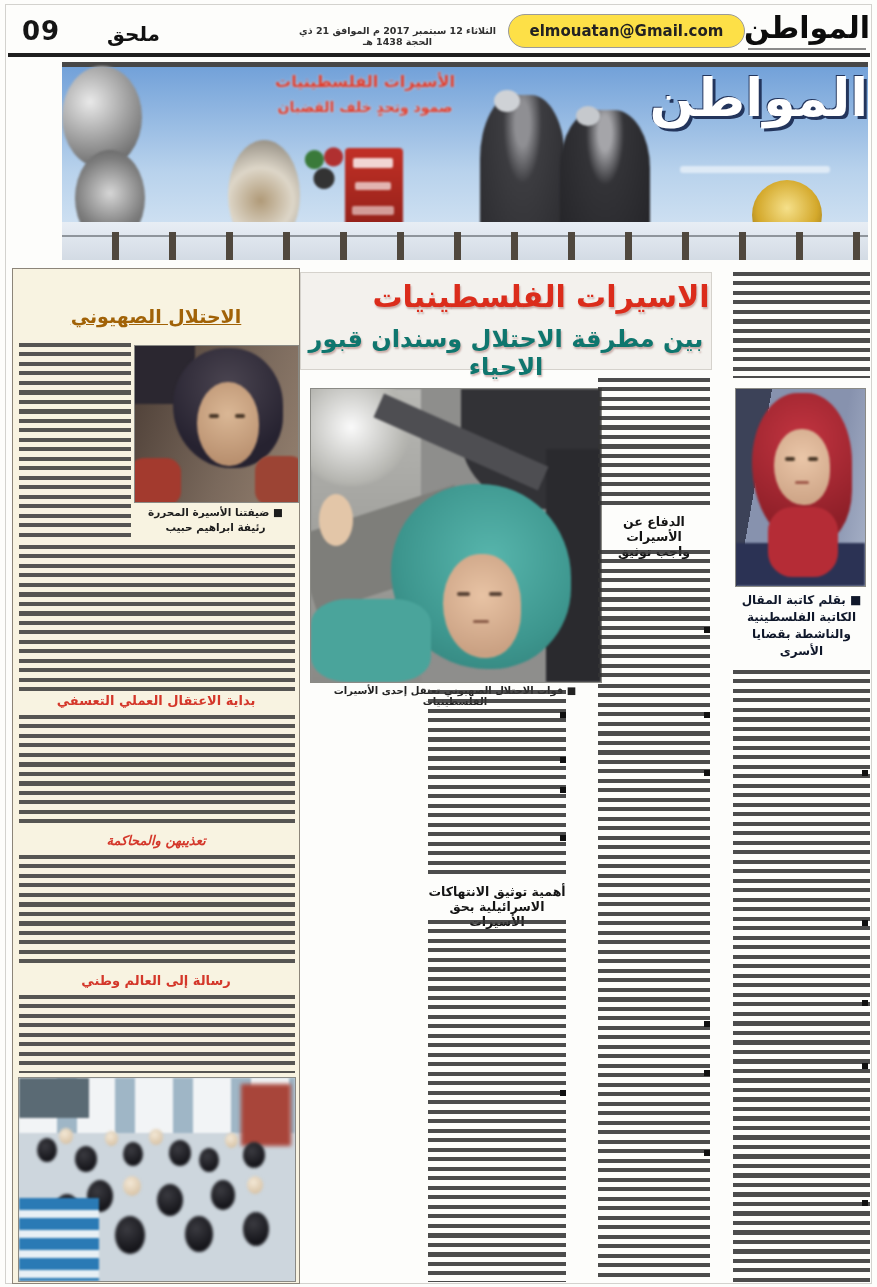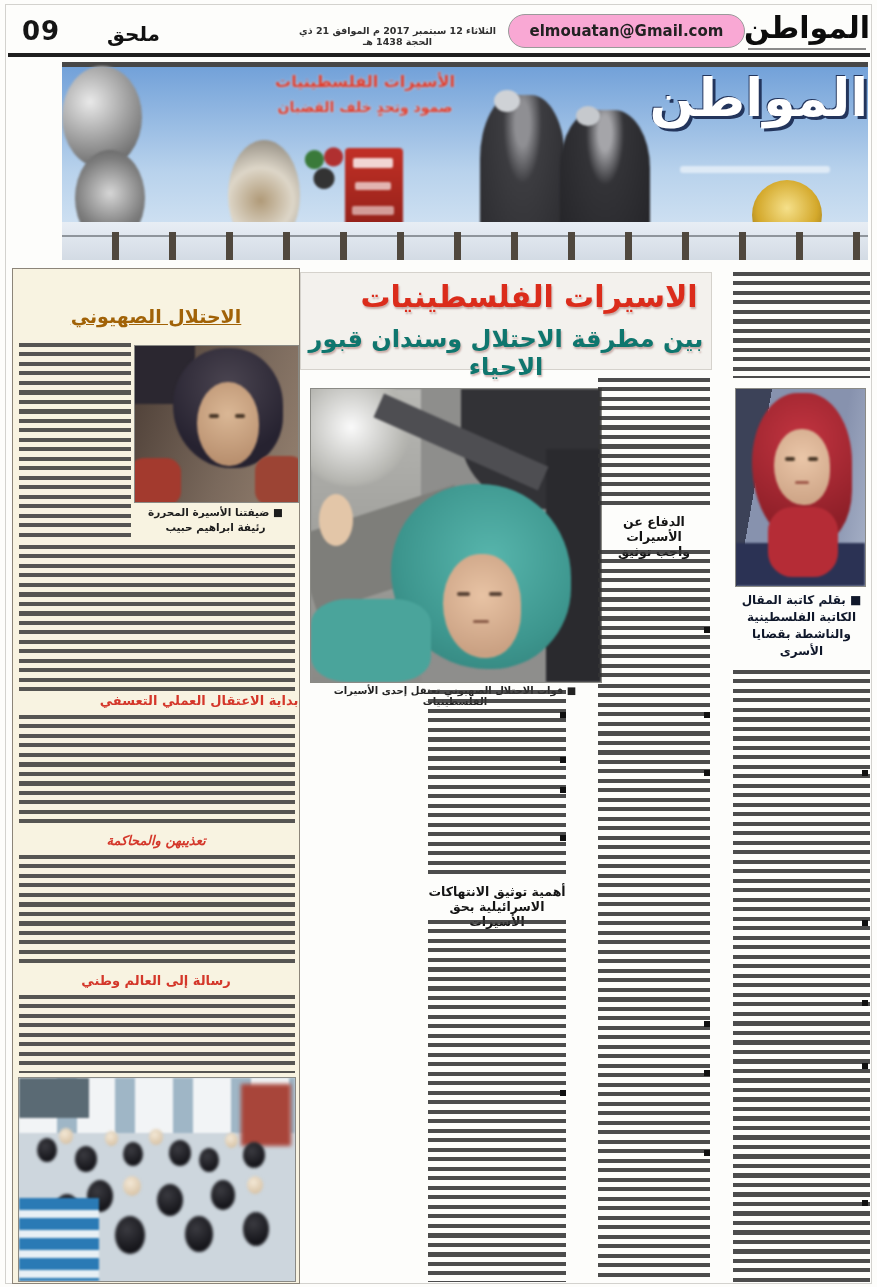--- a/index.html
+++ b/index.html
@@ -29,21 +29,21 @@
 <body>
 
 <div id="page">
 
   <div class="abs frame" style="left:5px;top:4px;width:865px;height:1278px;"></div>
 
   <div class="abs b" style="left:22px;top:16px;width:50px;font-size:26px;color:#151515;letter-spacing:1px;">09</div>
   <div class="abs b rtl bl3" style="left:84px;top:22px;width:76px;font-size:20px;color:#111;">ملحق</div>
   <div class="abs rtl ctr bl6" style="left:290px;top:25px;width:215px;font-size:9.5px;color:#303030;font-weight:bold;">الثلاثاء 12 سبتمبر 2017 م الموافق 21 ذي الحجة 1438 هـ</div>
   <div class="abs ctr b bl5" style="left:508px;top:14px;width:235px;height:32px;line-height:32px;
-       background:#f9a8d4;border:1px solid #9a9a9a;border-radius:18px;font-size:15px;color:#222;">elmouatan@Gmail.com</div>
+       background:#fde047;border:1px solid #9a9a9a;border-radius:18px;font-size:15px;color:#222;">elmouatan@Gmail.com</div>
   <div class="abs b rtl ctr bl3" style="left:744px;top:10px;width:126px;font-size:30px;color:#0c0c0c;">المواطن</div>
   <div class="abs" style="left:748px;top:48px;width:118px;height:2px;background:#8a8a8a;"></div>
   <div class="abs" style="left:8px;top:53px;width:862px;height:4px;background:#1f1f1f;"></div>
 
   <div class="abs" style="left:62px;top:62px;width:806px;height:198px;overflow:hidden;
        background:linear-gradient(to bottom,#6f9fd8,#b8d2ec 55%,#dce9f5);">
     <div class="abs" style="left:0;top:0;width:806px;height:5px;background:#474747;"></div>
 
     <div class="abs bl10" style="left:0px;top:4px;width:80px;height:102px;border-radius:50%;
          background:radial-gradient(circle at 35% 35%, #e9e9e9, #9a9a9a 50%, #4c4c4c);"></div>
@@ -87,21 +87,21 @@
 
     <div class="abs" style="left:0;top:160px;width:806px;height:38px;
          background:linear-gradient(#e8eef5,#d3dbe4);">
       <div class="abs" style="left:0;top:13px;width:806px;height:2px;background:#8f959c;"></div>
       <div class="abs bl6" style="left:0;bottom:0;width:806px;height:28px;
            background:repeating-linear-gradient(90deg, rgba(0,0,0,0) 0 50px, #50483e 50px 57px);"></div>
     </div>
   </div>
 
   <div class="abs" style="left:300px;top:272px;width:410px;height:96px;background:#f3f1ed;border:1px solid #d5d2cc;">
-    <div class="abs rtl ctr b bl5" style="left:0;top:6px;width:456px;font-size:30px;color:#db2c1b;
+    <div class="abs rtl ctr b bl5" style="left:12px;top:6px;width:456px;font-size:30px;color:#db2c1b;
          text-shadow:1px 2px 2px rgba(100,10,0,.3);">الاسيرات الفلسطينيات</div>
     <div class="abs rtl ctr b bl5" style="left:0;top:52px;width:410px;font-size:24px;color:#0f766e;
          text-shadow:1px 2px 2px rgba(100,10,0,.3);">بين مطرقة الاحتلال وسندان قبور الاحياء</div>
   </div>
 
   <div class="abs" style="left:12px;top:268px;width:288px;height:1016px;background:#f8f3e1;
        border:1px solid #8c8579;box-sizing:border-box;">
     <div class="abs rtl ctr b bl4" style="left:0;top:36px;width:286px;font-size:19px;color:#a16207;text-decoration:underline;">الاحتلال الصهيوني</div>
 
     <div class="abs tlc" style="left:6px;top:74px;width:112px;height:196px;"></div>
@@ -117,21 +117,21 @@
       </div>
       <div class="abs bl12" style="left:-6px;top:112px;width:52px;height:48px;background:#a33a2e;border-radius:30%;"></div>
       <div class="abs bl12" style="left:120px;top:110px;width:50px;height:50px;background:#9c4434;border-radius:30%;"></div>
     </div>
     <div class="abs rtl ctr b bl5" style="left:121px;top:236px;width:163px;font-size:10.5px;color:#1c1c1c;line-height:15px;">
       <div>■ ضيفتنا الأسيرة المحررة</div>
       <div>رئيفة ابراهيم حبيب</div>
     </div>
 
     <div class="abs tlc" style="left:6px;top:276px;width:276px;height:146px;"></div>
-    <div class="abs rtl ctr b redhead bl5" style="left:0;top:424px;width:286px;font-size:13px;margin-left:43px;">بداية الاعتقال العملي التعسفي</div>
+    <div class="abs rtl ctr b redhead bl5" style="left:0;top:424px;width:286px;font-size:13px;">بداية الاعتقال العملي التعسفي</div>
     <div class="abs tlc" style="left:6px;top:446px;width:276px;height:114px;"></div>
     <div class="abs rtl ctr b redhead bl5" style="left:0;top:564px;width:286px;font-size:13px;font-style:italic;">تعذيبهن والمحاكمة</div>
     <div class="abs tlc" style="left:6px;top:586px;width:276px;height:114px;"></div>
     <div class="abs rtl ctr b redhead bl5" style="left:0;top:704px;width:286px;font-size:13px;">رسالة إلى العالم وطني</div>
     <div class="abs tlc" style="left:6px;top:726px;width:276px;height:78px;"></div>
 
     <div class="abs photoframe" style="left:5px;top:808px;width:276px;height:203px;background:#cdd6dd;">
       <div class="abs bl10" style="left:0;top:0;width:276px;height:55px;
            background:repeating-linear-gradient(90deg,#f2f4f6 0 38px,#9fb6c6 38px 58px);"></div>
       <div class="abs bl10" style="left:0;top:0;width:70px;height:40px;background:#5a6a74;"></div>

